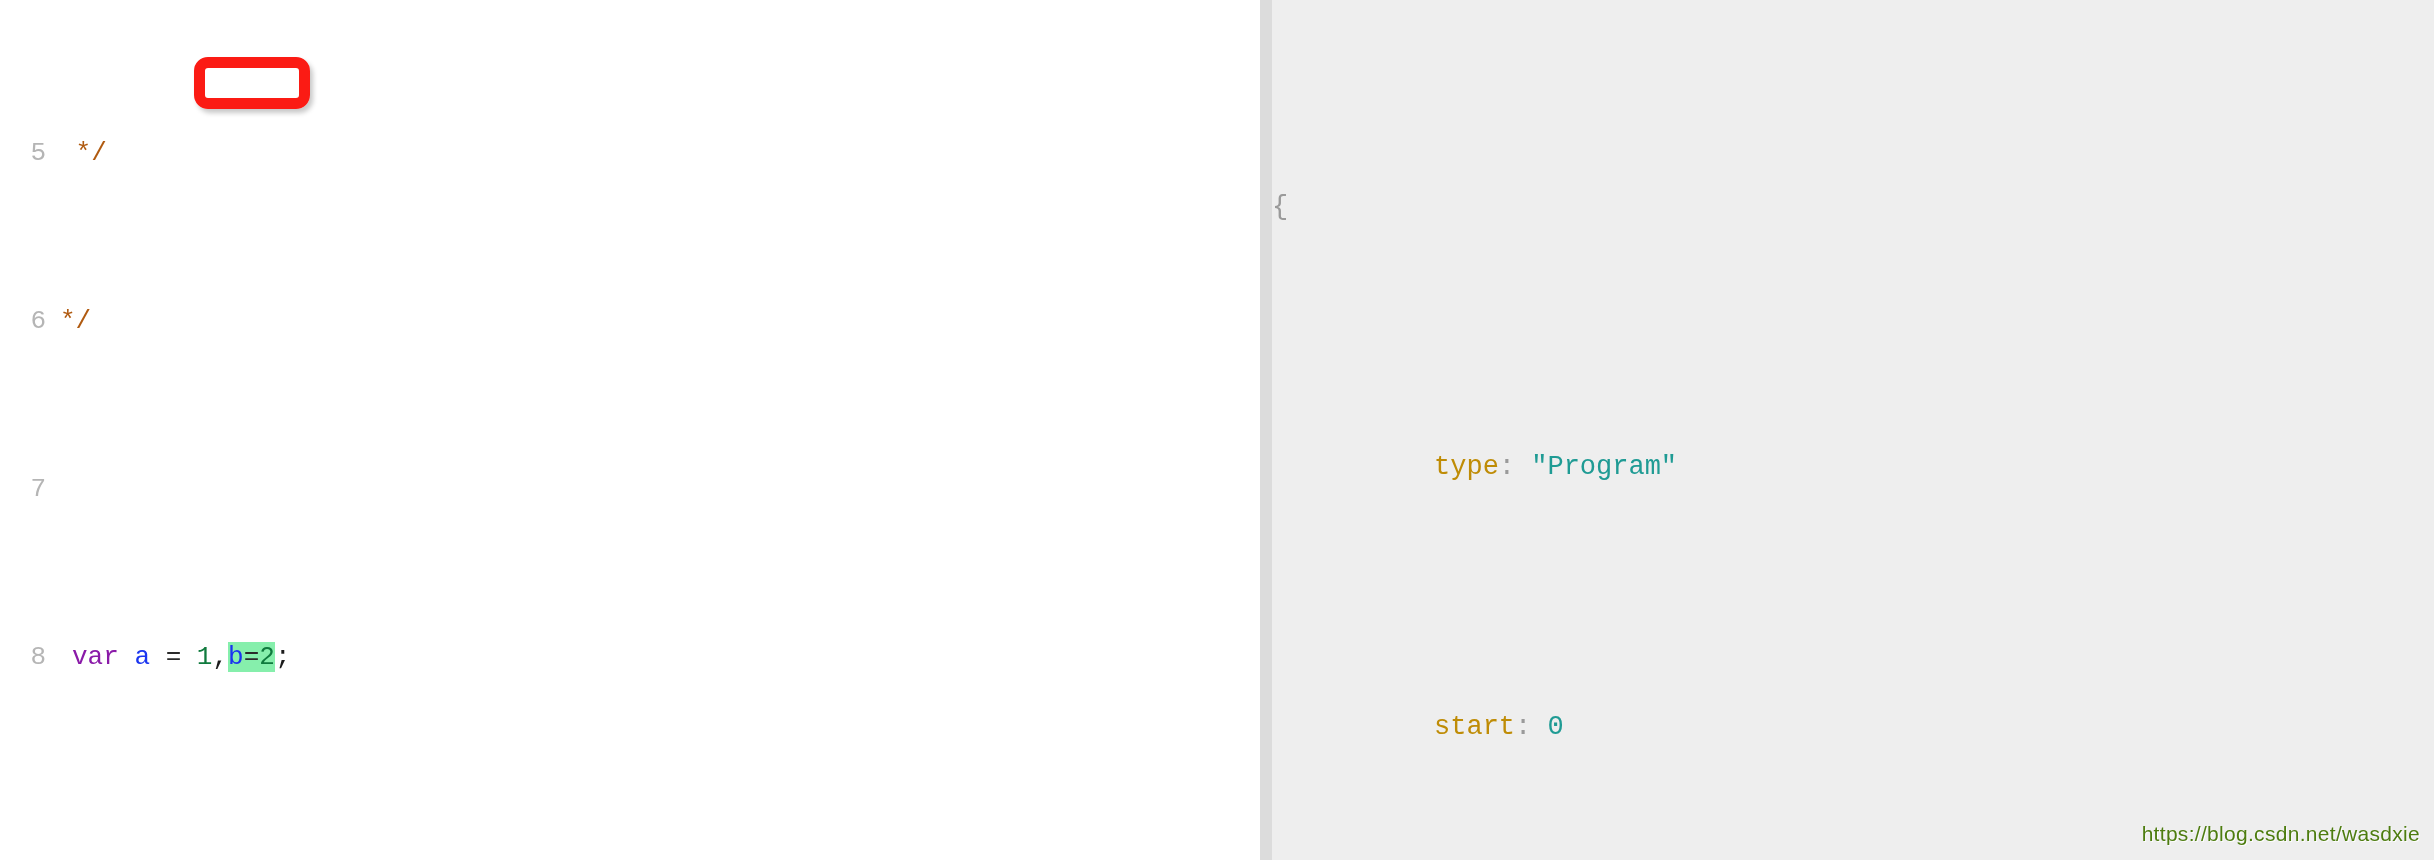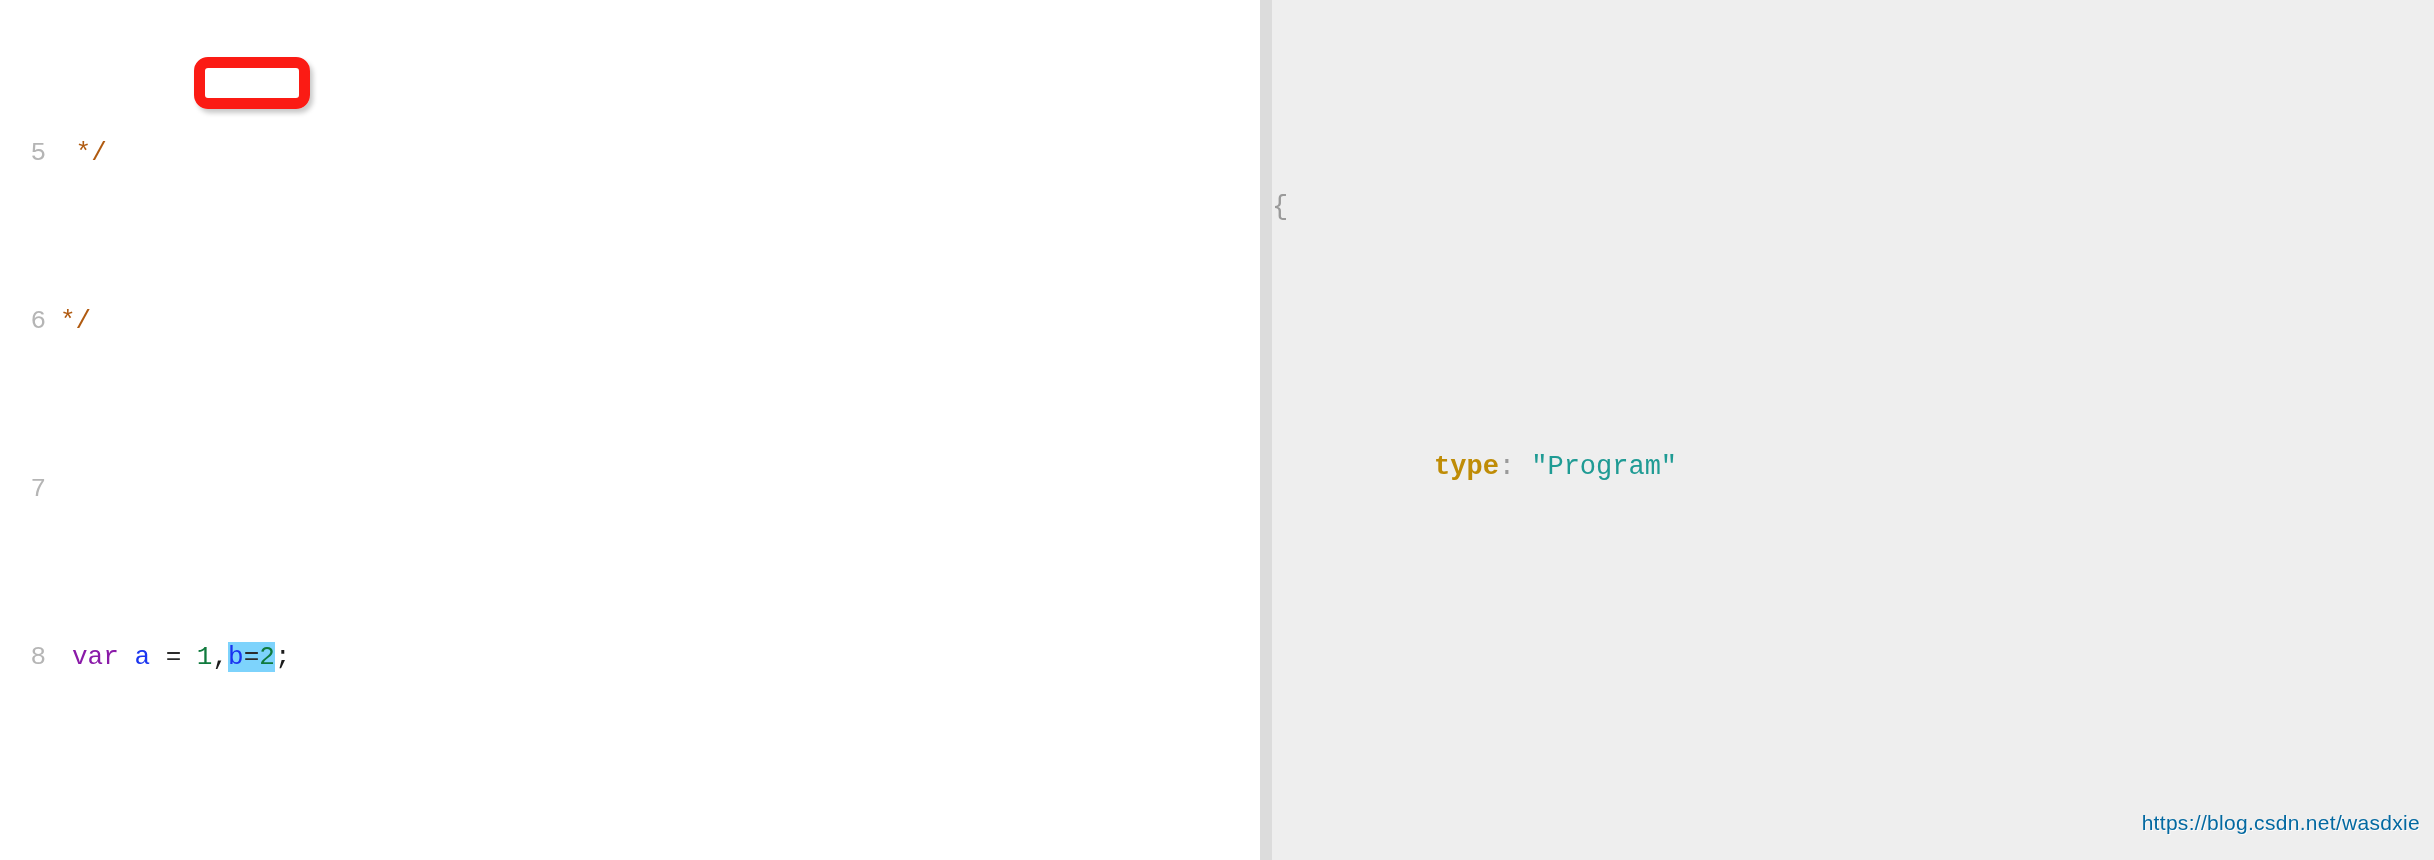--- a/index.html
+++ b/index.html
@@ -58,21 +58,21 @@
     user-select: none;
   }
 
   .tok-comment { color: #b05a10; }
   .tok-keyword { color: #8a1aa8; margin-left: 12px; }
   .tok-var     { color: #1a35f0; }
   .tok-op      { color: #2b2b2b; }
   .tok-num     { color: #0f7a3d; }
   .tok-punc    { color: #1b1b1b; }
   .tok-plain   { color: #222222; }
-  .hl-yellow   { background: #7dd3fc; }
+  .hl-yellow   { background: #86efac; }
 
   
   .pane-divider {
     flex: 0 0 12px;
     width: 12px;
     height: 860px;
     background: #dcdcdc;
   }
 
   
@@ -93,21 +93,21 @@
     line-height: 52px;
     white-space: pre;
   }
 
   .ast-line {
     display: block;
     height: 52px;
     white-space: pre;
     position: relative;
   }
-  .ast-key      { color: #bf8c06; font-weight: bold; }
+  .ast-key      { color: #bf8c06; }
   .ast-colon    { color: #9a9a9a; }
   .ast-val-str  { color: #1f9b94; }
   .ast-val-num  { color: #1f9b94; }
   .ast-bracket  { color: #9a9a9a; }
 
   
   .annot-box {
     position: absolute;
     border: 11px solid #fb1b14;
     border-radius: 14px;
@@ -119,24 +119,24 @@
     left: 194px;
     top: 57px;
     width: 116px;
     height: 52px;
   }
 
   
   .watermark {
     position: absolute;
     right: 14px;
-    bottom: 25px;
+    bottom: 14px;
     font-family: "Liberation Sans", sans-serif;
     font-size: 21px;
-    color: #0369a1;
+    color: #4d7c0f;
     letter-spacing: 0.3px;
     text-shadow: 1px 1px 0 rgba(255,255,255,0.85);
     -webkit-user-select: none;
     user-select: none;
   }
 </style>
 </head>
 <body>
 
 <div id="app">
@@ -163,20 +163,21 @@
   <div class="ast-pane">
     <div class="ast-lines">
 
       
       <span class="ast-line"><span class="ast-bracket">{</span></span>
 
       
       <span class="ast-line">          <span class="ast-key">type</span><span class="ast-colon">:</span> <span class="ast-val-str">"Program"</span></span>
 
       
+      <span class="ast-line">          <span class="ast-key">start</span><span class="ast-colon">:</span> <span class="ast-val-num">0</span></span>
 
       
       
 
       
       
 
       
       
 

